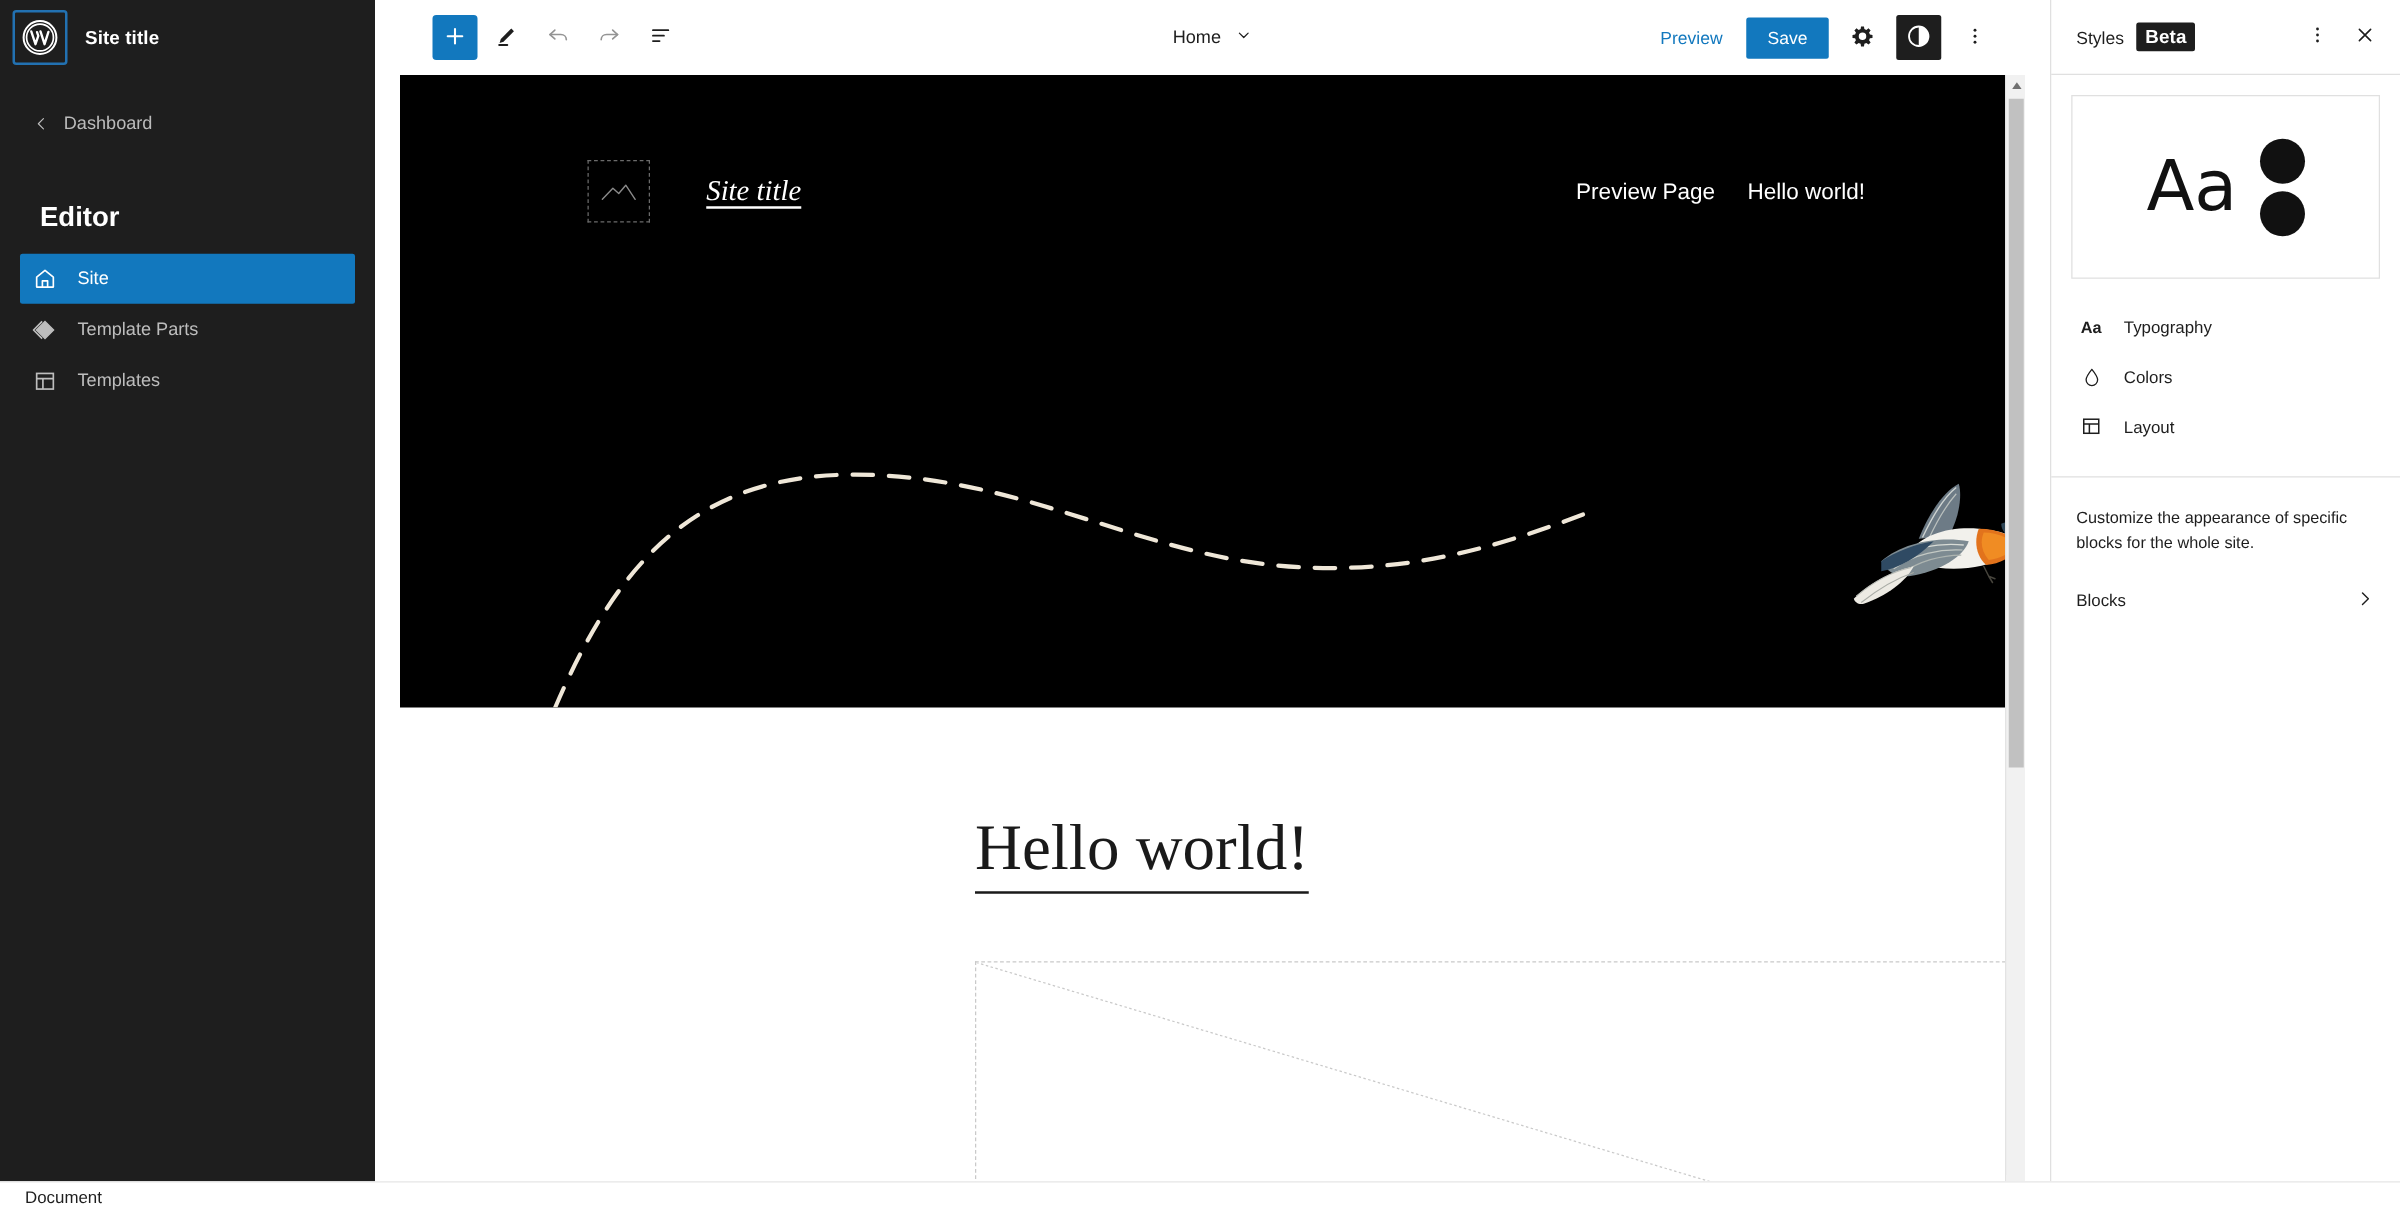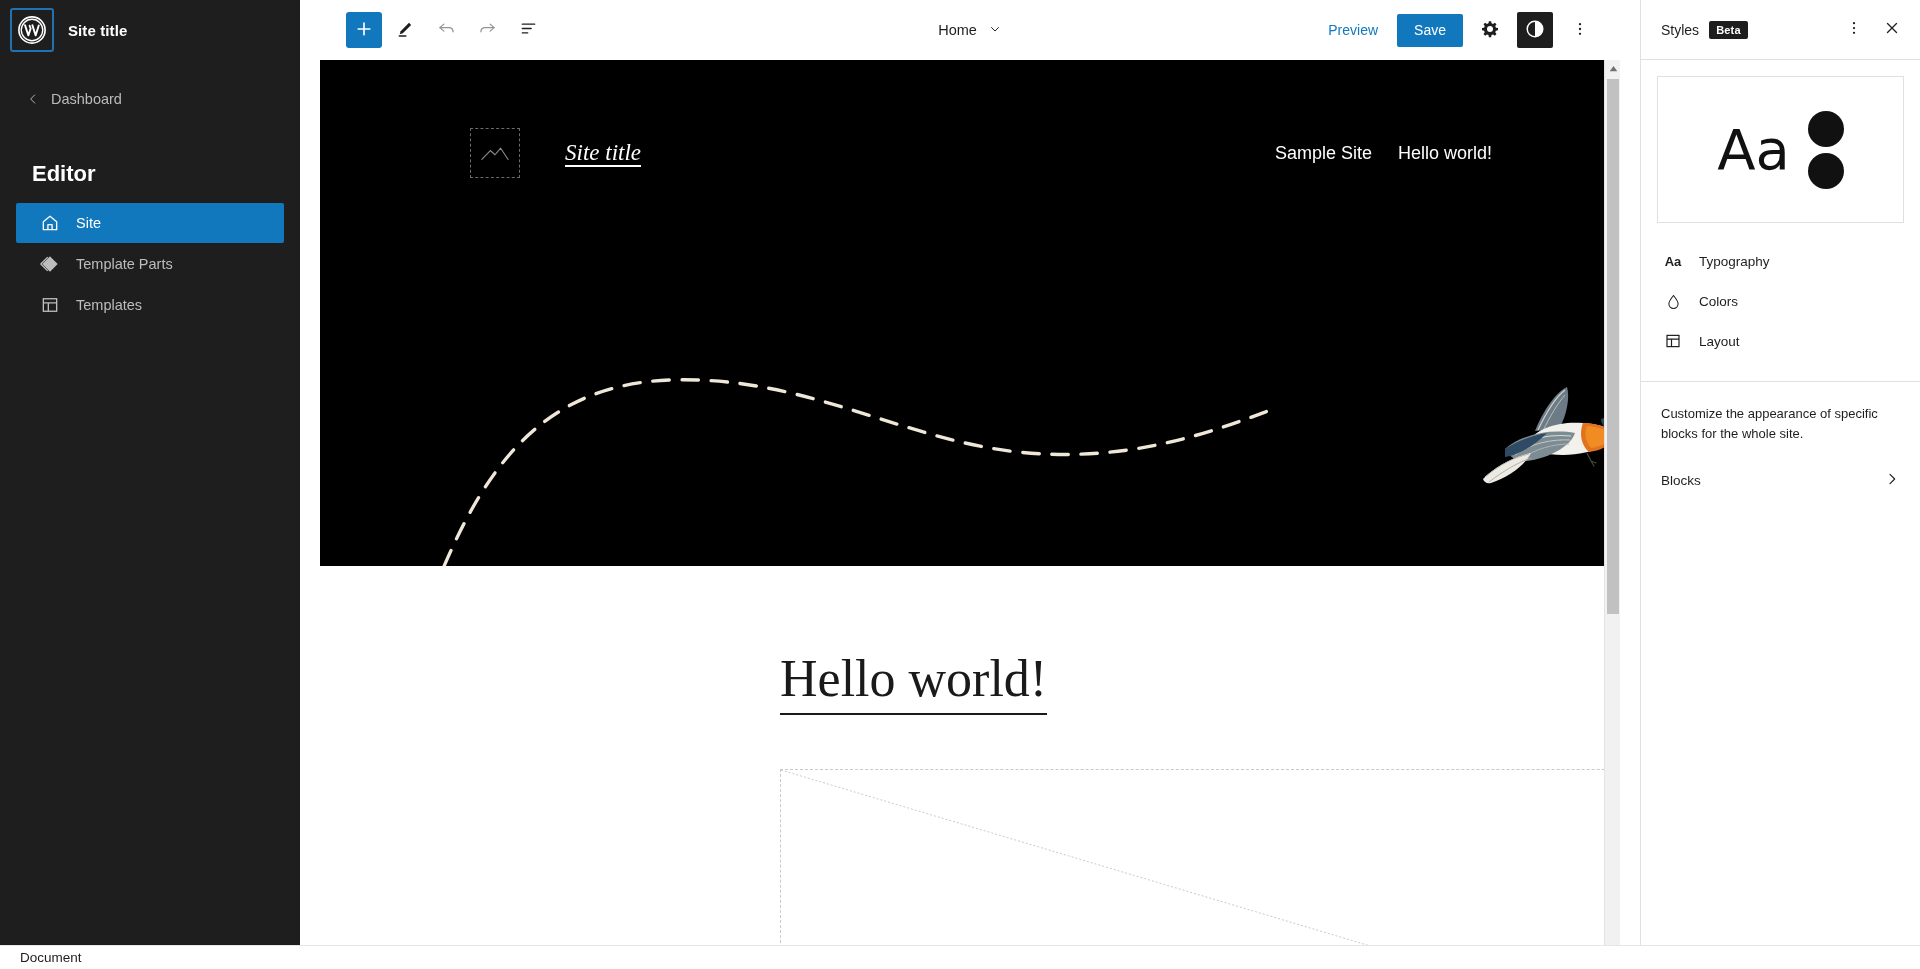--- a/index.html
+++ b/index.html
@@ -78,21 +78,21 @@
     padding-left: 32px;
     margin-top: 44px;
     margin-bottom: 16px;
   }
   .sb-nav { padding: 0 16px; }
   .sb-item {
     display: flex;
     align-items: center;
     height: 40px;
     border-radius: 2px;
-    padding-left: 22px;
+    padding-left: 8px;
     font-size: 14.5px;
     color: #bdbdbd;
     cursor: pointer;
     margin-bottom: 1px;
   }
   .sb-item.active {
     background: #1278be;
     color: #fff;
   }
   .sb-item .sb-ic {
@@ -332,21 +332,21 @@
     flex: 0 0 60px;
   }
   .rp-title {
     font-size: 14px;
     color: #1e1e1e;
     font-weight: 400;
   }
   .beta-badge {
     background: #1e1e1e;
     color: #fff;
-    font-size: 11px;
+    font-size: 15px;
     font-weight: bold;
     border-radius: 2px;
     padding: 3px 7px;
     margin-left: 10px;
     letter-spacing: .2px;
   }
   .rp-head-actions {
     margin-left: auto;
     display: flex;
     align-items: center;
@@ -609,21 +609,21 @@
               <div class="logo-ph">
                 <span>
                   <svg width="30" height="24" viewBox="0 0 32 24" aria-hidden="true">
                     <path d="M2 21 L11 11.5 L16 16 L22 9 L30 21" fill="none" stroke="#8a8a8a" stroke-width="1.2" stroke-linejoin="round" stroke-linecap="round"></path>
                   </svg>
                 </span>
               </div>
               <span class="hero-site-title">Site title</span>
 
               <nav class="hero-nav">
-                <a href="#">Sample Site</a>
+                <a href="#">Preview Page</a>
                 <a href="#">Hello world!</a>
               </nav>
             </div>
 
             <svg class="hero-art" viewBox="0 0 1324 506" preserveAspectRatio="none">
               <path d="M128 506 C 175 400, 235 325, 360 320 C 500 315, 600 380, 720 392 C 820 402, 900 380, 980 350" fill="none" stroke="#efe7d8" stroke-width="3.4" stroke-dasharray="17 13" stroke-linecap="round"></path>
             </svg>
 
             <svg class="bird" viewBox="0 0 166 105">
 

